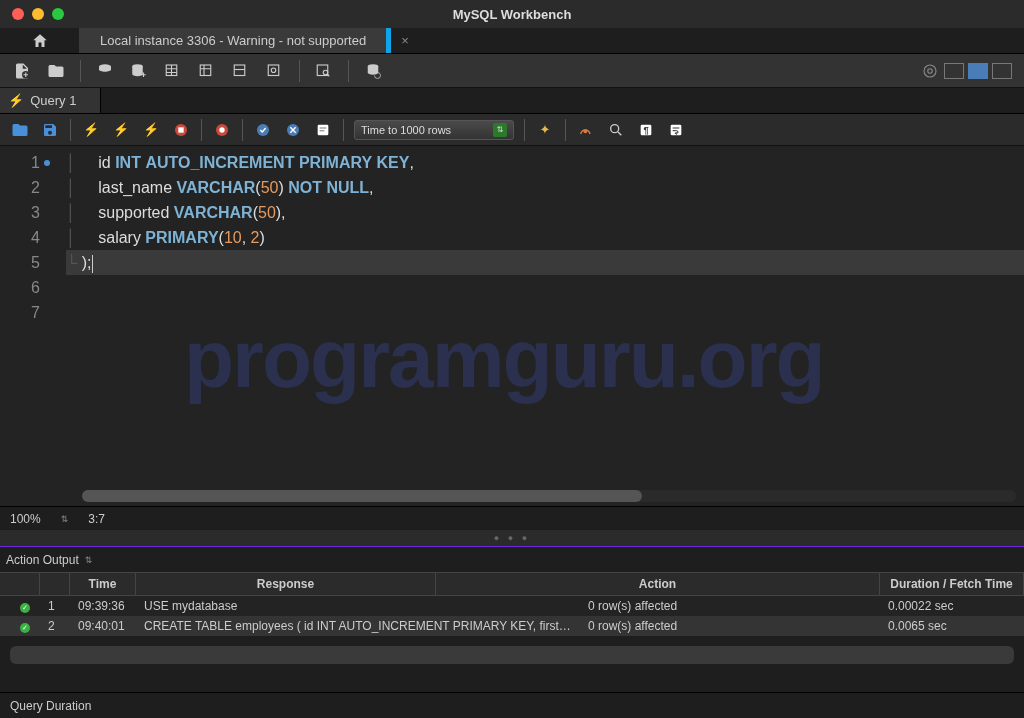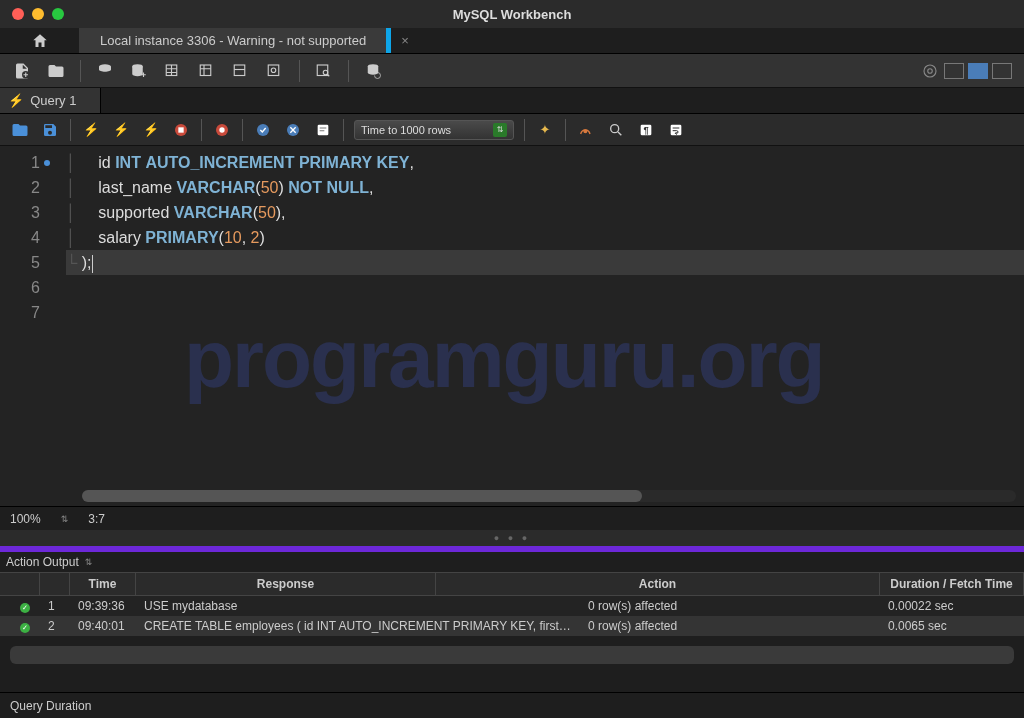--- a/index.html
+++ b/index.html
@@ -50,21 +50,21 @@
   .pn { color: #ddd; }
 
   .watermark { position: absolute; top: 200px; left: 82px; right: 4px; font-size: 82px; font-weight: 700; color: rgba(50, 65, 130, 0.45); letter-spacing: -2px; pointer-events: none; margin-left: 44px; }
   .editor-status { height: 24px; background: #1e1e1e; display: flex; align-items: center; padding: 0 10px; gap: 20px; font-size: 12px; color: #ccc; border-top: 1px solid #000; }
   .scrollbar-h { position: absolute; bottom: 4px; left: 82px; right: 8px; height: 12px; background: #2a2a2a; border-radius: 6px; }
   .scrollbar-thumb { width: 60%; height: 100%; background: #555; border-radius: 6px; }
 
   .vsplit { height: 16px; background: #2b2b2b; display: flex; align-items: center; justify-content: center; color: #666; }
   .vsplit-dots { letter-spacing: 3px; font-size: 9px; }
 
-  .outputbar { height: 26px; background: #1e1e1e; display: flex; align-items: center; padding: 0 6px; gap: 6px; border-top: 6px solid #6d28d9; }
+  .outputbar { height: 26px; background: #1e1e1e; display: flex; align-items: center; padding: 0 6px; gap: 6px; border-top: 1px solid #6d28d9; }
   .output-select { font-size: 12px; color: #ccc; }
   .output-chev { font-size: 9px; color: #888; }
 
   .output-table { background: #232323; }
   .output-header { display: flex; height: 24px; background: #2b2b2b; border-top: 1px solid #444; border-bottom: 1px solid #444; font-size: 12px; font-weight: 600; }
   .oh-cell { padding: 4px 8px; border-right: 1px solid #444; text-align: center; }
   .col-status { width: 40px; }
   .col-idx { width: 30px; }
   .col-time { width: 66px; }
   .col-action { width: 444px; }

